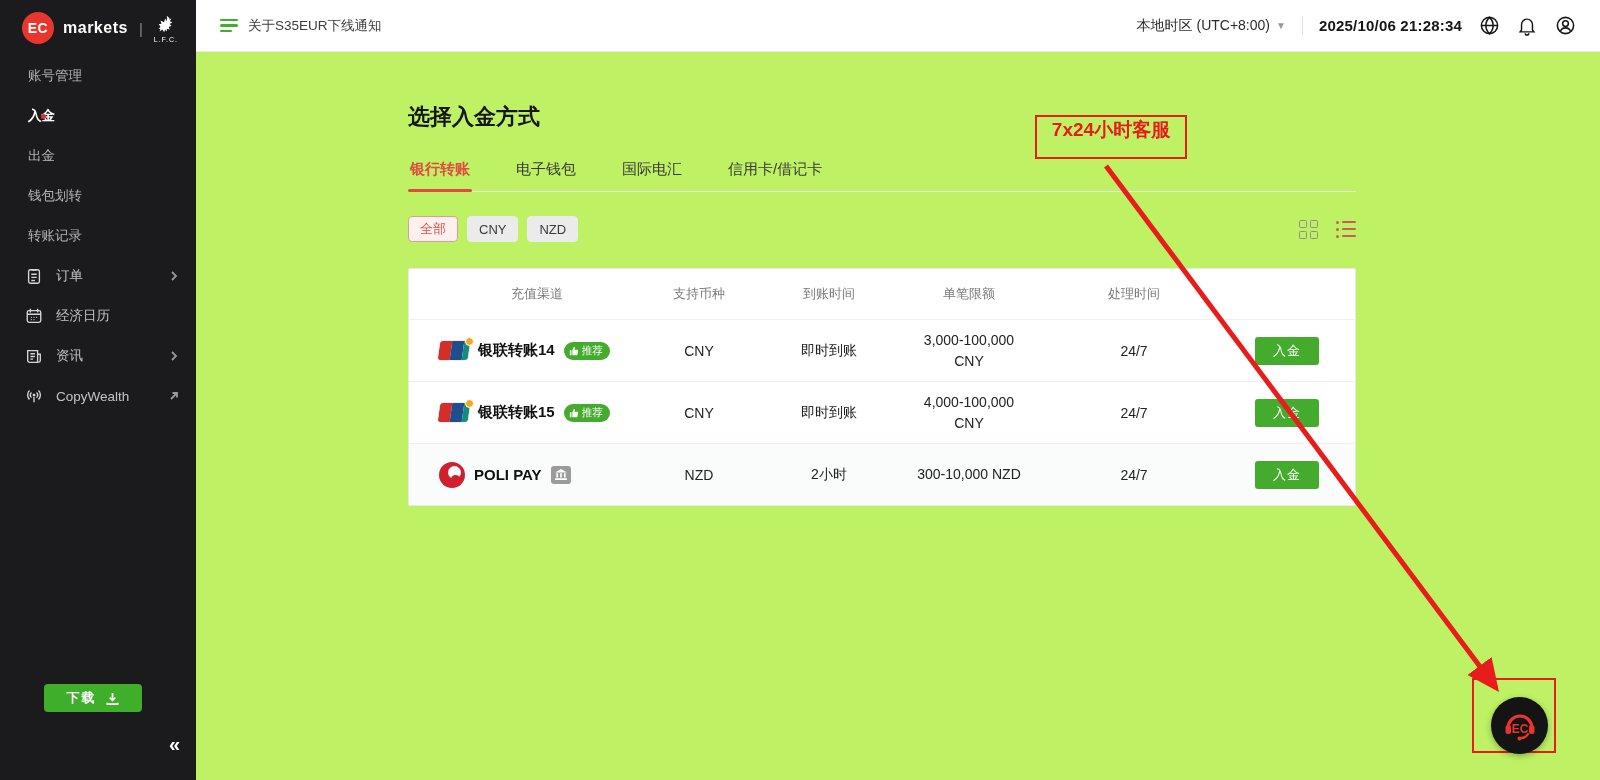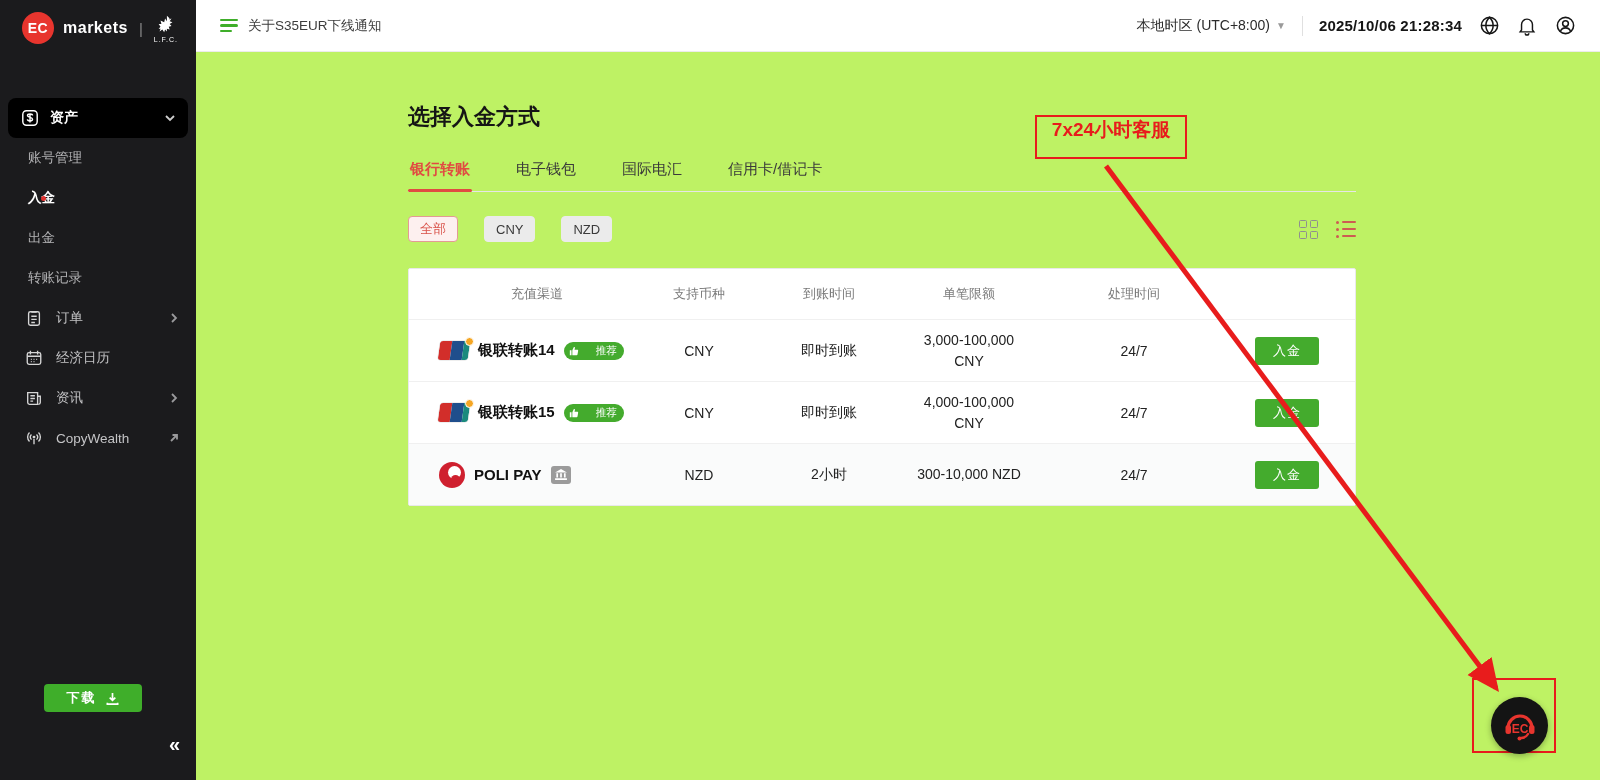--- a/index.html
+++ b/index.html
@@ -48,21 +48,21 @@
   .tb-ico { width:22px; height:22px; color:#161616; cursor:pointer; display:flex; align-items:center; justify-content:center; }
 
   
   .main { position:absolute; left:196px; top:52px; right:0; bottom:0; background:#bef264; padding-left:212px; }
   .page-title { margin-top:50px; font-size:22px; font-weight:bold; color:#151515; }
   .tabs { margin-top:18px; width:948px; display:flex; gap:42px; border-bottom:1px solid #e6e6e6; }
   .tab { padding:10px 2px 12px; font-size:15px; color:#3a3a3a; cursor:pointer; position:relative; }
   .tab.active { color:#e14b42; font-weight:bold; }
   .tab.active::after { content:""; position:absolute; left:0; right:0; bottom:-1px; height:3px; background:#e14b42; border-radius:2px; }
 
-  .filter-row { margin-top:24px; width:948px; display:flex; align-items:center; gap:26px; }
+  .filter-row { margin-top:24px; width:948px; display:flex; align-items:center; gap:9px; }
   .chip { height:26px; padding:0 11px; border-radius:4px; background:#ebebeb; border:1px solid #ebebeb; font-size:13px; color:#3a3a3a; display:flex; align-items:center; cursor:pointer; }
   .chip.active { background:#fdf0ef; border-color:#e39a94; color:#d9534a; }
   .view-toggles { margin-left:auto; display:flex; align-items:center; gap:18px; }
   .vt { cursor:pointer; display:flex; align-items:center; }
   .grid-ico { display:grid; grid-template-columns:8px 8px; grid-template-rows:8px 8px; gap:3px; }
   .grid-ico i { border:1.8px solid #8f8f8f; border-radius:1.5px; }
   .list-ico { display:flex; flex-direction:column; gap:4px; }
   .list-ico i { display:flex; align-items:center; gap:3px; }
   .list-ico b { width:3px; height:3px; border-radius:50%; background:#cd5c52; }
   .list-ico s { width:14px; height:2.5px; background:#cd5c52; border-radius:1px; }
@@ -70,21 +70,21 @@
   .table { margin-top:26px; width:948px; background:#fff; border:1px solid #e9e9ea; border-radius:2px; }
   .trow { display:grid; grid-template-columns:220px 140px 120px 160px 170px 1fr; align-items:center; }
   .thead { height:50px; color:#7a7a7a; font-size:13px; }
   .thead > div { text-align:center; }
   .thead .c1 { text-align:center; padding-left:36px; }
   .tbody-row { height:62px; border-top:1px solid #f0f0f0; font-size:14px; color:#222; }
   .tbody-row.alt { background:#fafbfb; }
   .tbody-row > div { text-align:center; }
   .cell-channel { display:flex; align-items:center; gap:9px; padding-left:30px; text-align:left !important; }
   .ch-name { font-size:15px; font-weight:bold; color:#111; white-space:nowrap; }
-  .badge-rec { background:#44ab2d; color:#fff; font-size:10.5px; border-radius:9px; padding:2px 7px 2px 5px; display:flex; align-items:center; gap:17px; white-space:nowrap; }
+  .badge-rec { background:#44ab2d; color:#fff; font-size:10.5px; border-radius:9px; padding:2px 7px 2px 5px; display:flex; align-items:center; gap:3px; white-space:nowrap; }
   .badge-bank { width:20px; height:18px; background:#9b9b9b; border-radius:3px; display:flex; align-items:center; justify-content:center; }
   .limit { line-height:1.5; }
   .deposit-btn { width:64px; height:28px; background:#44ab2d; border:none; border-radius:3px; color:#fff; font-size:13px; cursor:pointer; margin:0 auto; display:block; letter-spacing:1px; }
 
   
   .up-logo { position:relative; width:30px; height:19px; border-radius:3px; overflow:hidden; display:flex; transform:skewX(-8deg); box-shadow:0 0 0 .5px #ddd; flex:0 0 auto; }
   .up-logo i { height:100%; }
   .up-r { width:40%; background:#d22e2a; } .up-b { width:40%; background:#1f4e8c; } .up-g { width:20%; background:#1a8a7d; }
   .up-wrap { position:relative; }
   .up-dot { position:absolute; top:-4px; right:-5px; width:9px; height:9px; border-radius:50%; background:#f5a623; border:1.5px solid #fff; }
@@ -108,43 +108,34 @@
     <span class="logo-markets">markets</span>
     <span class="logo-sep">|</span>
     <span class="lfc">
       <svg width="22" height="22" viewBox="0 0 24 24">
           <path fill="#fff" d="M13 2l3 3-1 1 3-1-2 3 3 1-3 2 2 2-3 1 1 3-3-1v3l-2-2-1 3-2-3-3 2 1-3H4l2-2-2-3h3L6 7l4 2 1-4 2 3z"></path>
         </svg>
       <span class="lfc-text">L.F.C.</span>
     </span>
   </div>
 
-  <div class="assets-pill">
-    <span class="mi-icon">
-      <svg width="18" height="18" viewBox="0 0 20 20" fill="none" stroke="#fff" stroke-width="1.6">
-          <rect x="2" y="2" width="16" height="16" rx="4"></rect>
-          <path d="M10 5v10M12.8 7.2c0-1-1.2-1.7-2.8-1.7s-2.8.7-2.8 1.8c0 2.6 5.6 1.5 5.6 4.1 0 1.2-1.2 1.9-2.8 1.9s-2.8-.8-2.8-1.8"></path>
-        </svg>
-    </span>
-    <span class="mi-label">资产</span>
-    <svg class="chev" viewBox="0 0 12 12" fill="none" stroke="currentColor" stroke-width="1.8">
-        <path d="M2 4l4 4 4-4"></path>
-      </svg>
-  </div>
 
   <div>
     <div class="sub-item">
         <span>账号管理</span>
       </div>
     <div class="sub-item active">
         <span class="dot"></span>
         <span>入金</span>
       </div>
     <div class="sub-item">
         <span>出金</span>
+      </div>
+    <div class="sub-item">
+        <span>钱包划转</span>
       </div>
     <div class="sub-item">
         <span>转账记录</span>
       </div>
   </div>
 
   <div class="menu-item">
     <span class="mi-icon">
         <svg width="18" height="18" viewBox="0 0 20 20" fill="none" stroke="currentColor" stroke-width="1.5">
           <rect x="4" y="3" width="12" height="15" rx="2"></rect>

